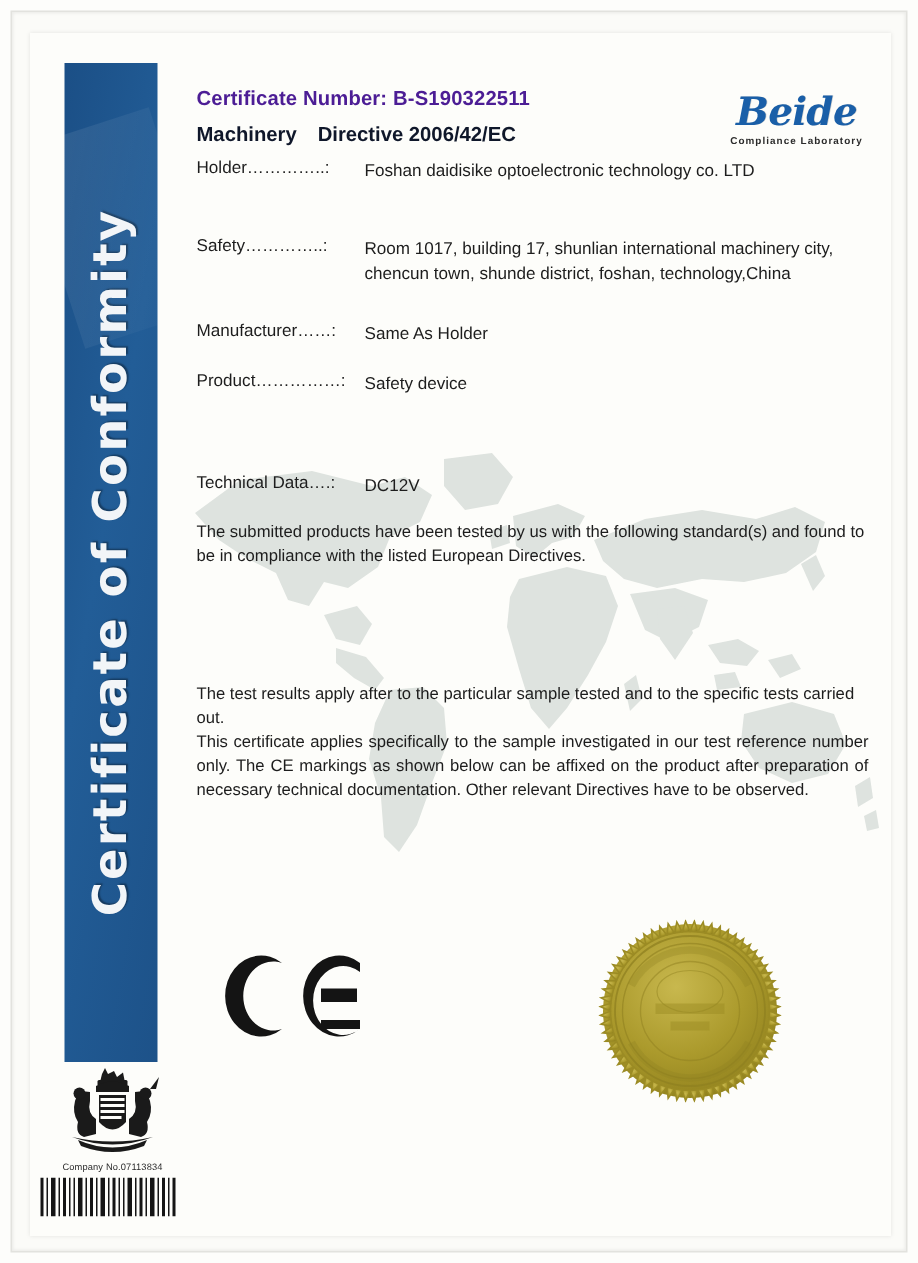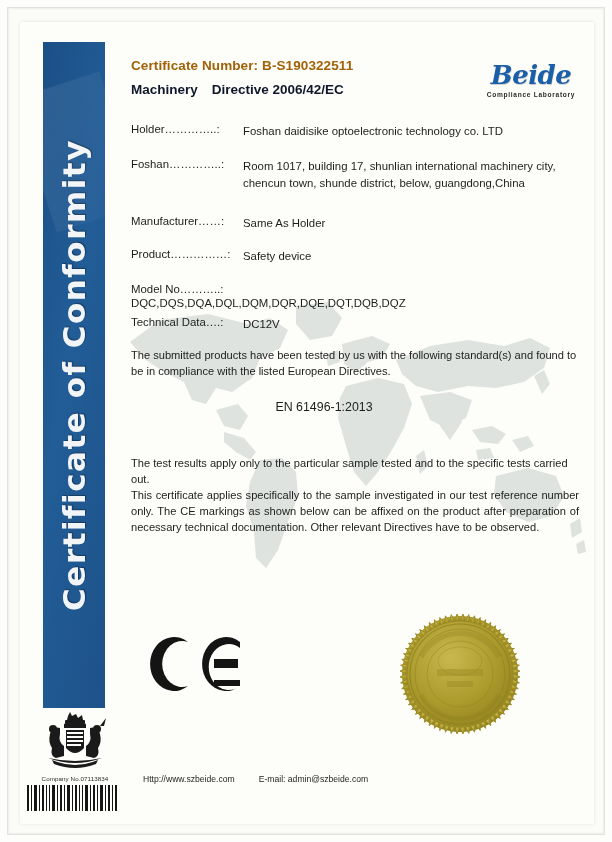--- a/index.html
+++ b/index.html
@@ -78,21 +78,21 @@
     font-family: "DejaVu Sans", sans-serif;
   }
 
   
   .cert-number {
     position: absolute;
     left: 131px;
     top: 58px;
     font-size: 13.5px;
     font-weight: bold;
-    color: #a16207;
+    color: #4c1d95;
     letter-spacing: 0.1px;
   }
   .directive-row {
     position: absolute;
     left: 131px;
     top: 82px;
     font-size: 13.5px;
     font-weight: bold;
     color: #0f172a;
   }
@@ -309,44 +309,40 @@
   <div class="cert-number">Certificate Number: B-S190322511</div>
   <div class="directive-row">
     <span>Machinery</span><span class="sep"></span><span>Directive 2006/42/EC</span>
   </div>
 
   <div class="logo">
     <div class="logo-word">Beide</div>
     <div class="logo-sub">Compliance  Laboratory</div>
   </div>
 
-  <div class="field" style="top:123px">
+  <div class="field" style="top:106px">
     <span class="lbl">Holder…………..:</span><span class="val">Foshan daidisike optoelectronic technology co. LTD</span>
   </div>
   <div class="field" style="top:158px">
-    <span class="lbl">Foshan…………..:</span><span class="val">Room 1017, building 17, shunlian international machinery city, chencun town, shunde district, below, guangdong,China</span>
+    <span class="lbl">Safety…………..:</span><span class="val">Room 1017, building 17, shunlian international machinery city, chencun town, shunde district, foshan, technology,China</span>
   </div>
   <div class="field" style="top:248px">
     <span class="lbl">Product……………:</span><span class="val">Safety device</span>
   </div>
   <div class="field" style="top:215px">
     <span class="lbl">Manufacturer……:</span><span class="val">Same As Holder</span>
   </div>
-  <div class="field" style="top:283px">
-    <span class="lbl">Model No………..:</span><span class="val" style="width:340px">DQC,DQS,DQA,DQL,DQM,DQR,DQE,DQT,DQB,DQZ</span>
-  </div>
   <div class="field" style="top:316px">
     <span class="lbl">Technical Data….:</span><span class="val">DC12V</span>
   </div>
 
   <div class="para" style="top:347px">The submitted products have been tested by us with the following standard(s) and found to be in compliance with the listed European Directives.</div>
 
-  <div class="standard">EN 61496-1:2013</div>
-
-  <div class="para" style="top:455px">The test results apply only to the particular sample tested and to the specific tests carried out.</div>
+
+  <div class="para" style="top:455px">The test results apply after to the particular sample tested and to the specific tests carried out.</div>
   <div class="para justify" style="top:487px">This certificate applies specifically to the sample investigated in our test reference number only. The CE markings as shown below can be affixed on the product after preparation of necessary technical documentation. Other relevant Directives have to be observed.</div>
 
   <div class="ce-mark">
     <svg width="96" height="56" viewBox="0 0 96 56" xmlns="http://www.w3.org/2000/svg">
       <path d="M40,6 A24,27 0 1,0 40,50 A20,23 0 1,1 40,6 Z" fill="#141414"></path>
       <path d="M92,6 A24,27 0 1,0 92,50 A20,23 0 1,1 92,12 L92,6 Z" fill="#141414"></path>
       <rect x="66" y="23" width="24" height="9" fill="#141414"></rect>
       <rect x="66" y="44" width="26" height="6" fill="#141414"></rect>
     </svg>
   </div>
@@ -499,17 +495,14 @@
             <rect x="79" y="0" width="1" height="26"></rect>
           <rect x="82" y="0" width="2" height="26"></rect>
             <rect x="86" y="0" width="1" height="26"></rect>
           <rect x="89" y="0" width="2" height="26"></rect>
         </g>
       </svg>
     </div>
   </div>
 
   <div class="footer">
-    <div class="footer-line">
-      <span>Http://www.szbeide.com</span><span class="gap"></span><span>E-mail: admin@szbeide.com</span>
-    </div>
   </div>
 </div>
 
 </body></html>

